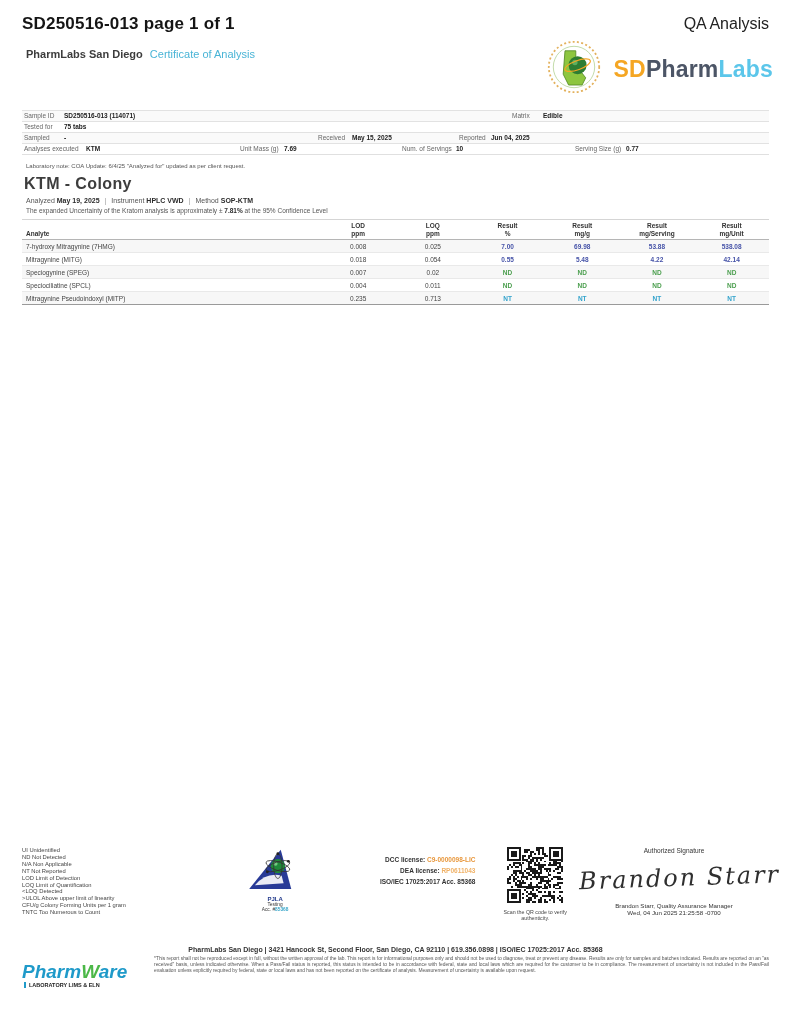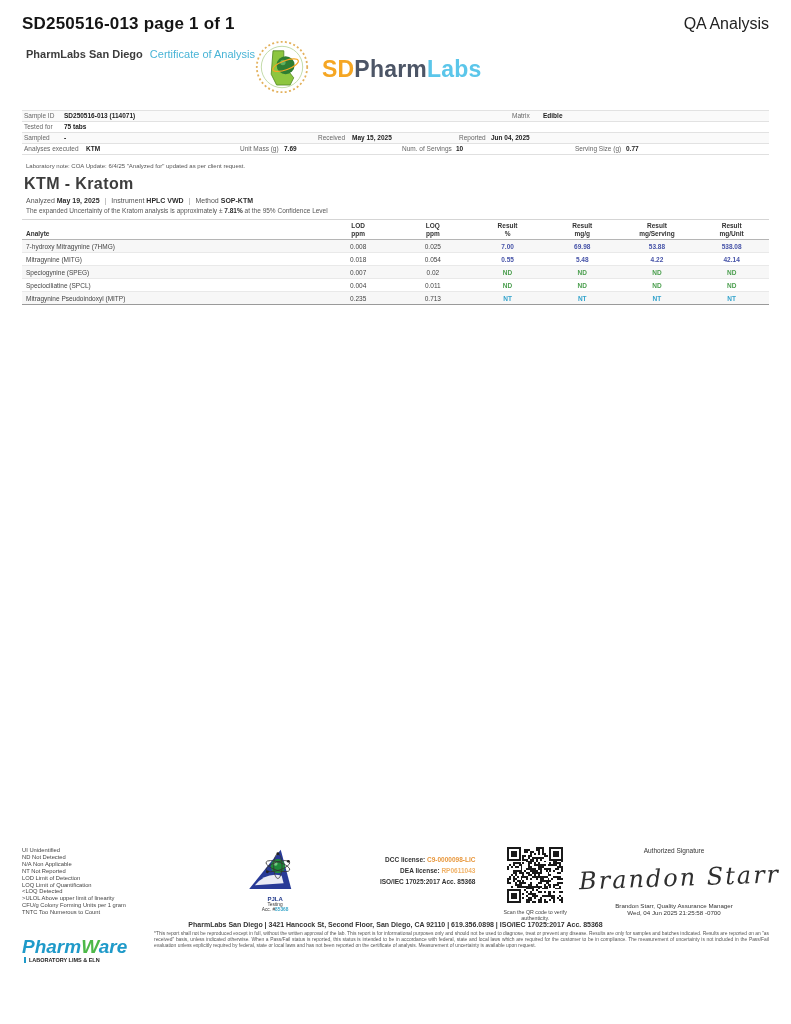--- a/index.html
+++ b/index.html
@@ -3,21 +3,21 @@
 <meta charset="utf-8">
 <style>
   html,body{margin:0;padding:0;background:#fff;}
   .page{width:791px;height:1024px;position:relative;background:#fff;overflow:hidden;
         font-family:"Liberation Sans",sans-serif;color:#2d2d2d;}
   
   .topbar{display:flex;justify-content:space-between;align-items:baseline;padding:14px 22px 0 22px;}
   .doc-ref{font-size:17px;font-weight:700;color:#151515;letter-spacing:.2px;}
   .qa{font-size:16px;font-weight:500;color:#222;}
   
-  .brand-row{display:flex;justify-content:flex-start;padding:6px 18px 0 26px;}
+  .brand-row{display:flex;justify-content:space-between;padding:6px 18px 0 26px;}
   .lab-line{margin-top:8px;font-size:11px;}
   .lab-name{font-weight:700;color:#3c3c3c;}
   .cert{color:#49b4d6;margin-left:4px;}
   .sample-line{margin-top:9px;display:flex;align-items:baseline;gap:5px;}
   .sample-label{font-size:7px;color:#ef9d3f;font-weight:700;}
   .sample-title{font-size:14px;font-weight:700;color:#333;letter-spacing:.3px;}
   .logo{display:flex;align-items:center;gap:13px;}
   .logo-text{font-size:23px;font-weight:700;letter-spacing:.2px;}
   .logo-sd{color:#f5a623;}
   .logo-pharm{color:#4c5566;}
@@ -64,21 +64,21 @@
   .lic-val2{color:#f0b268;font-weight:700;}
   .qrbox{width:92px;margin-left:16px;text-align:center;}
   .qr-caption{font-size:5.3px;color:#444;margin-top:2px;}
   .sig{margin-left:auto;width:190px;text-align:center;}
   .sig-head{font-size:6.5px;color:#333;}
   .sig-script{margin-top:10px;font-family:"DejaVu Serif",serif;font-style:italic;font-size:24px;color:#2f2f2f;
               transform:rotate(-2deg);letter-spacing:2px;white-space:nowrap;}
   .sig-name{margin-top:10px;font-size:6.2px;color:#333;}
   .sig-date{font-size:6.2px;color:#333;}
   
-  .footer{position:absolute;left:0;right:0;top:921px;}
+  .footer{position:absolute;left:0;right:0;top:946px;}
   .address{text-align:center;font-size:7px;font-weight:700;color:#333;}
   .footer-row{display:flex;margin-top:3px;padding:0 22px;gap:14px;align-items:flex-start;}
   .pharmware{width:118px;flex:none;margin-top:6px;}
   .pw-line{font-size:19px;font-weight:700;font-style:italic;line-height:20px;}
   .pw-blue{color:#1f9ac9;}
   .pw-green{color:#4cb848;}
   .pw-tag{font-size:5.5px;font-weight:700;color:#222;border-left:2px solid #1f9ac9;padding-left:3px;margin-left:2px;}
   .disclaimer{flex:1;font-size:4.9px;line-height:5.8px;color:#555;text-align:justify;}
 </style>
 </head>
@@ -141,21 +141,21 @@
       <span style="left:262px" class="ival">7.69</span>
       <span style="left:380px">Num. of Servings</span>
       <span style="left:434px" class="ival">10</span>
       <span style="left:553px">Serving Size (g)</span>
       <span style="left:604px" class="ival">0.77</span>
     </div>
   </div>
 
   <div class="lab-note">Laboratory note: COA Update: 6/4/25 "Analyzed for" updated as per client request.</div>
 
-  <div class="kratom-h">KTM - Kratom</div>
+  <div class="kratom-h">KTM - Colony</div>
   <div class="analyzed">
     <span>Analyzed</span>
     <b>May 19, 2025</b>
     <span class="pipe">|</span>
     <span>Instrument</span>
     <b>HPLC VWD</b>
     <span class="pipe">|</span>
     <span>Method</span>
     <b>SOP-KTM</b>
   </div>

